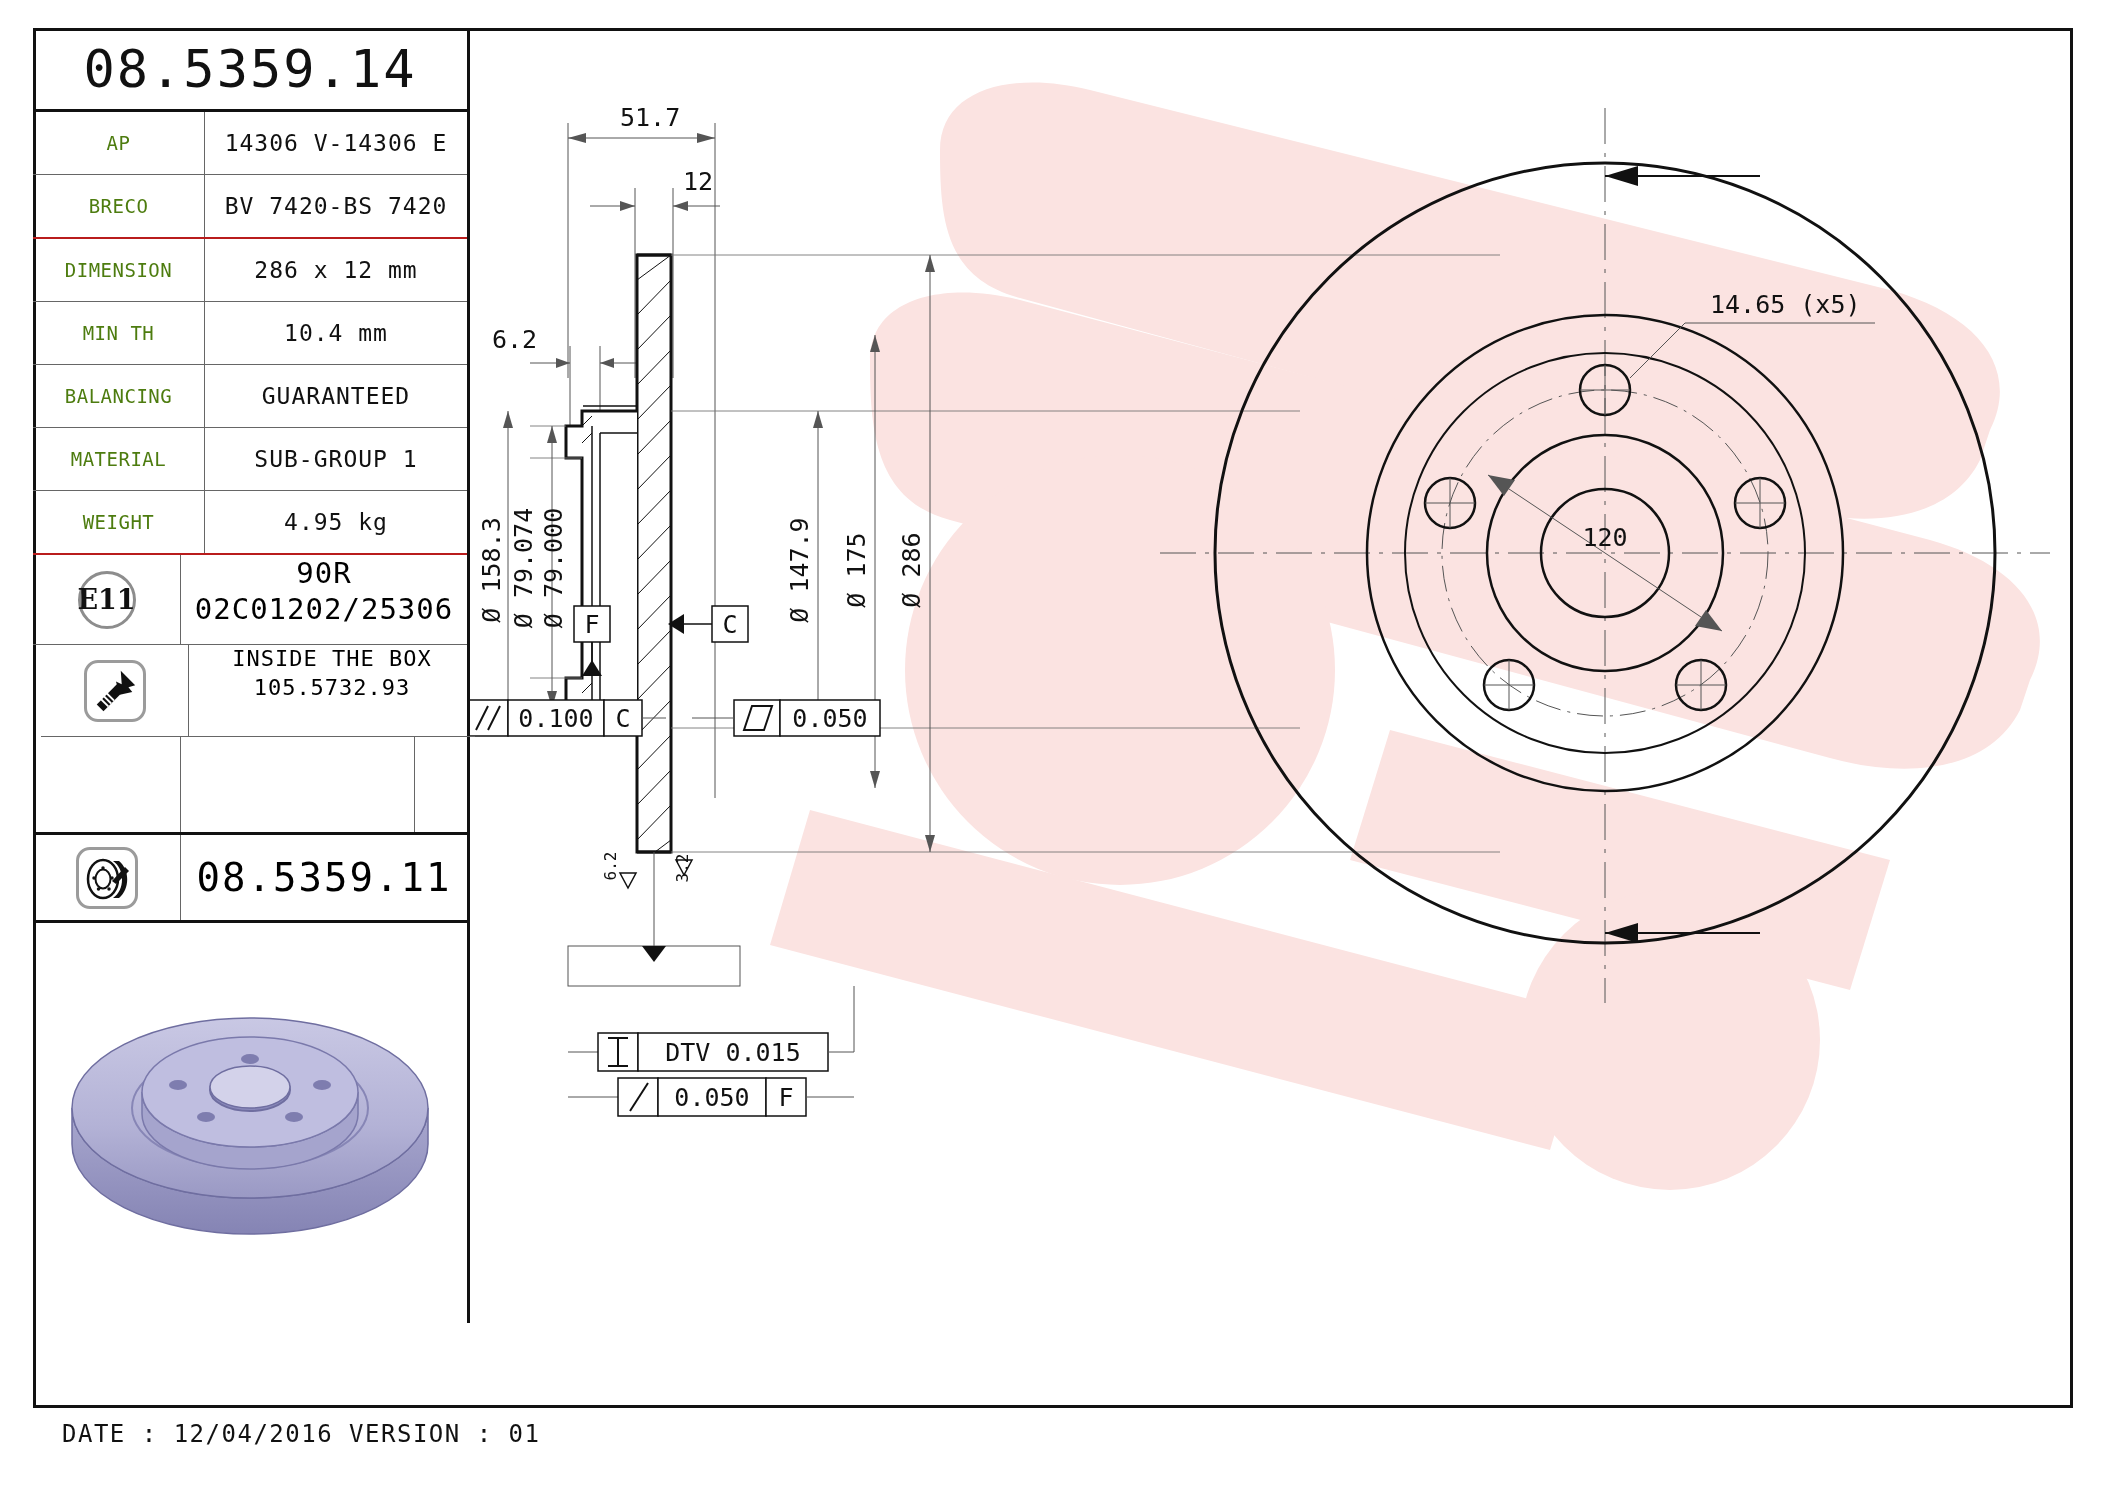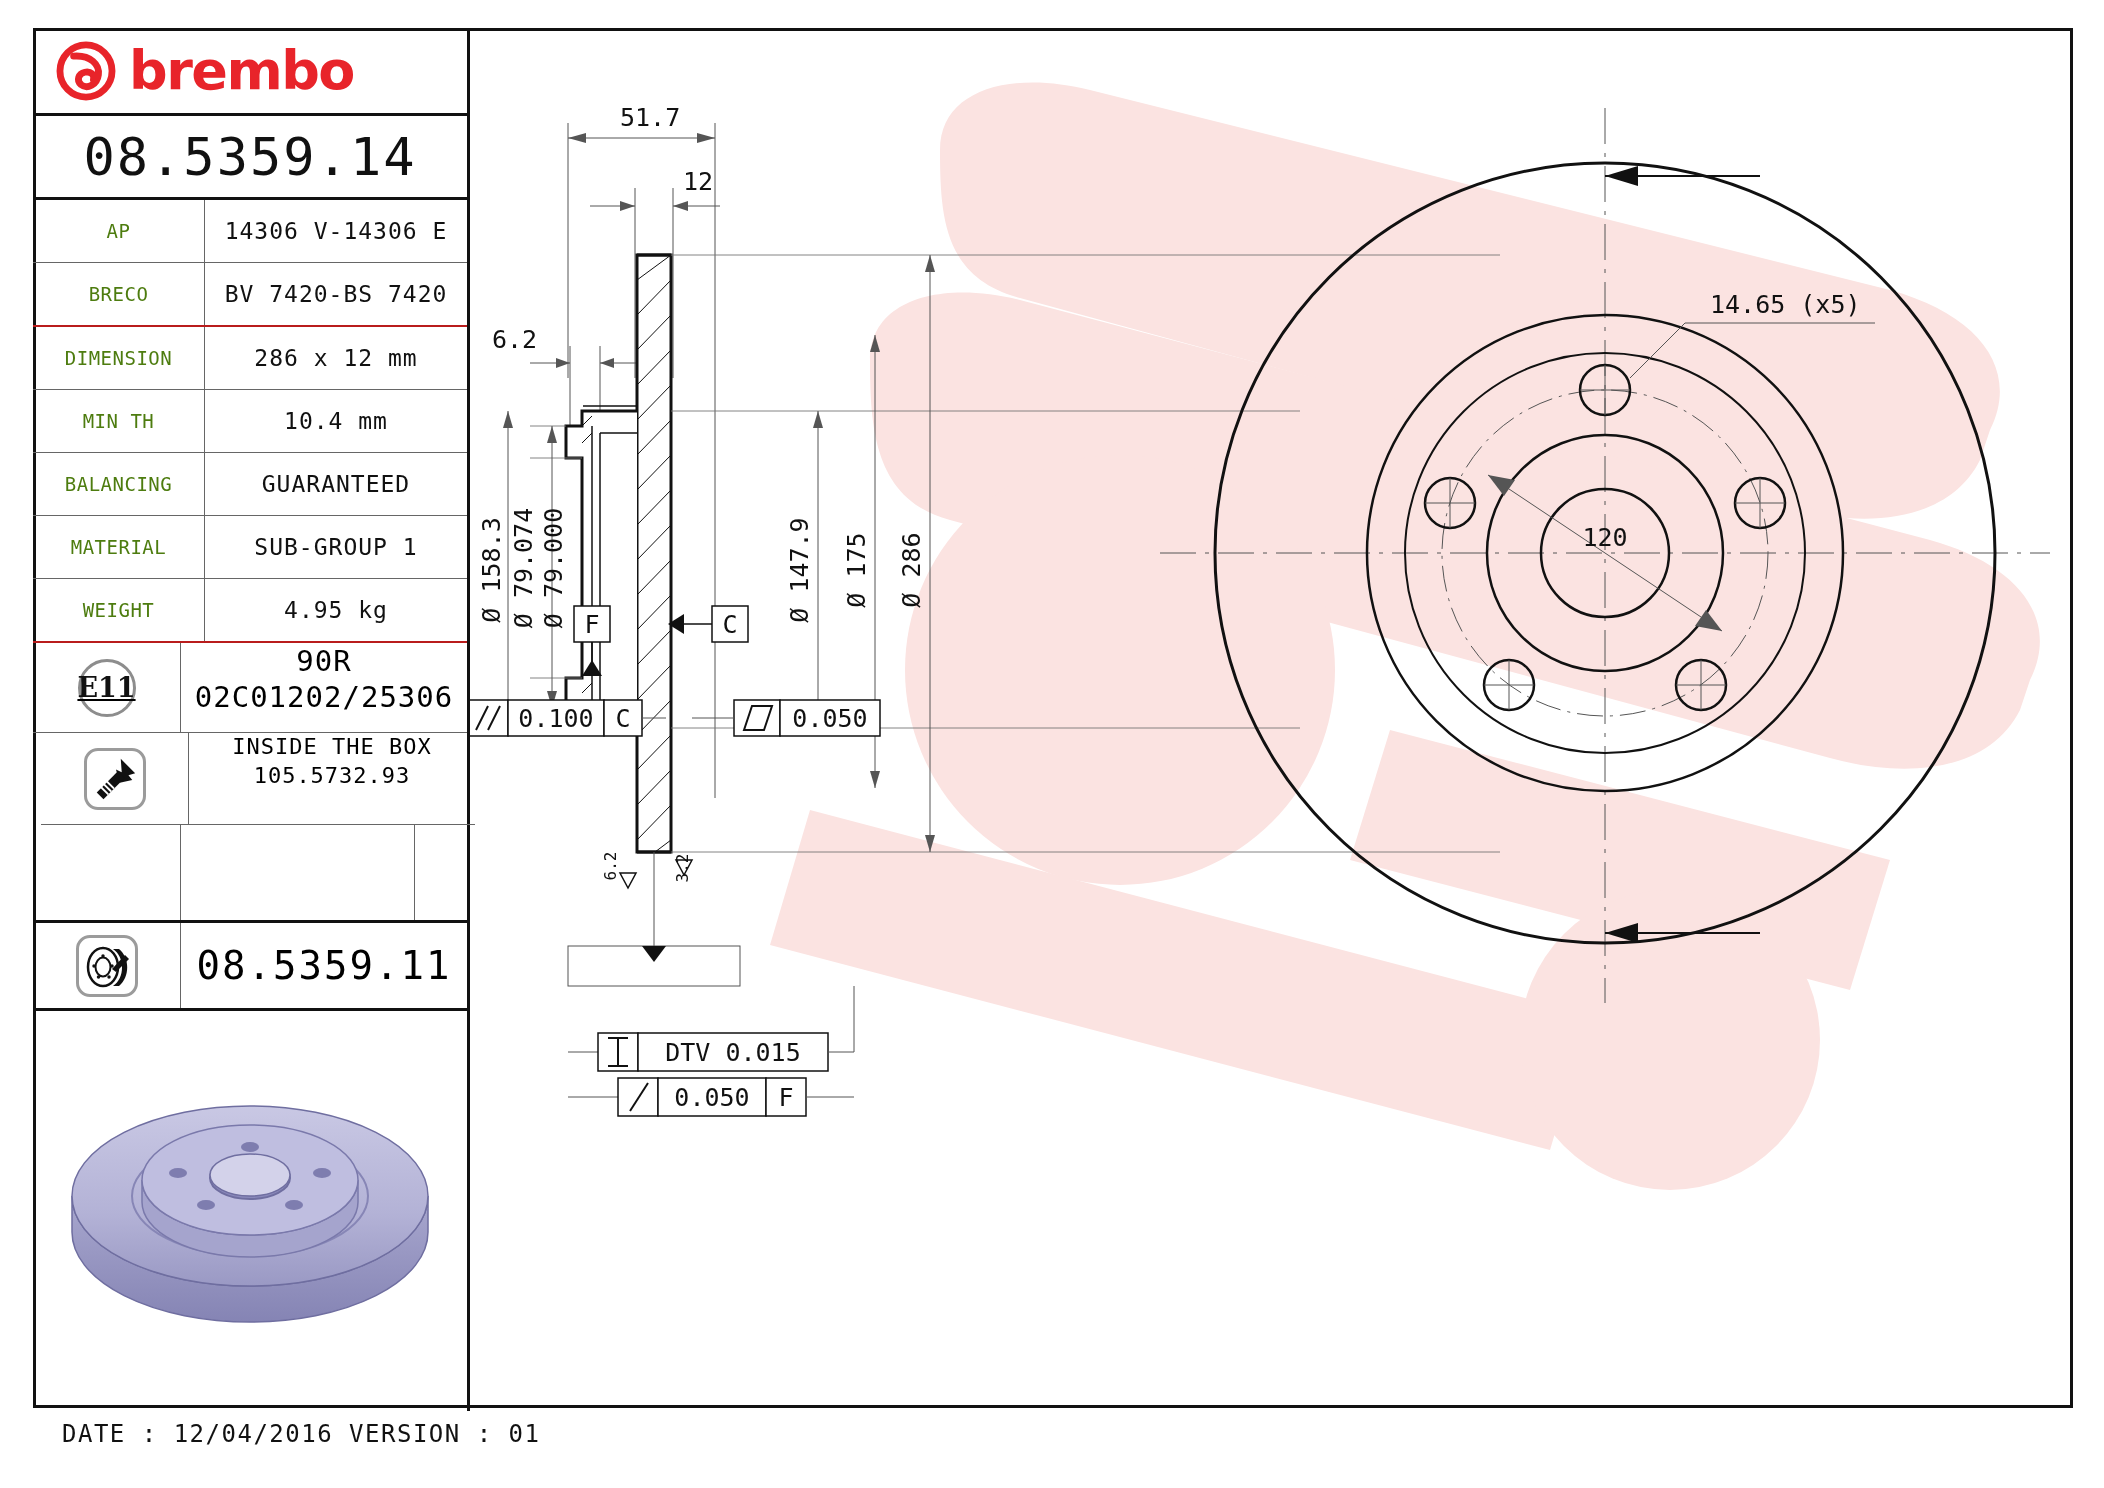--- a/index.html
+++ b/index.html
@@ -68,21 +68,21 @@
   
   #partrow {
     height: 84px; border-bottom: 3px solid #111;
     display: flex; align-items: center; justify-content: center;
     font-size: 52px; letter-spacing: 2px; color: #111;
   }
   
   #e11row { height: 90px; }
   #e11cell {
     width: 148px; border-right: 1.5px solid #666;
-    display: flex; align-items: center; justify-content: center; text-decoration: underline;
+    display: flex; align-items: center; justify-content: center;
   }
   #e11circle {
     width: 58px; height: 58px; border: 3px solid #8d8d8d; border-radius: 50%;
     display: flex; align-items: center; justify-content: center;
     font-family: "DejaVu Serif", serif; font-weight: bold; font-size: 27px; color: #111;
   }
   #e11val { flex: 1; text-align: center; font-size: 29px; line-height: 1.25; letter-spacing: 1px; }
   
   #screwrow { height: 92px; margin-left: 8px; }
   #screwcell { width: 148px; border-right: 1.5px solid #666; display: flex; align-items: center; justify-content: center; }
@@ -124,28 +124,20 @@
       <path d="M 700 700 L 1200 830 L 1160 960 L 660 830 Z"></path>
       <path d="M 120 780 L 900 985 L 860 1120 L 80 915 Z"></path>
       <circle cx="980" cy="1010" r="150"></circle>
     </g>
   </svg>
 
   <div id="frame"></div>
 
   <div id="datatable">
 
-    <div id="logorow">
-      <svg id="logo-mark" viewBox="0 0 100 100">
-        <circle cx="50" cy="50" r="42" fill="none" stroke="#e8242a" stroke-width="11"></circle>
-        <path d="M 30 26 C 58 24 72 40 70 56 C 68 72 52 80 42 72 C 34 65 38 54 48 52
-                 C 58 50 64 56 62 64" fill="none" stroke="#e8242a" stroke-width="11" stroke-linecap="round"></path>
-      </svg>
-      <div id="logo-word">brembo</div>
-    </div>
 
     <div id="partrow">08.5359.14</div>
 
     <div class="row thin">
       <div class="cellL">AP</div>
       <div class="cellR">14306 V-14306 E</div>
     </div>
     <div class="row">
       <div class="cellL">BRECO</div>
       <div class="cellR">BV 7420-BS 7420</div>

